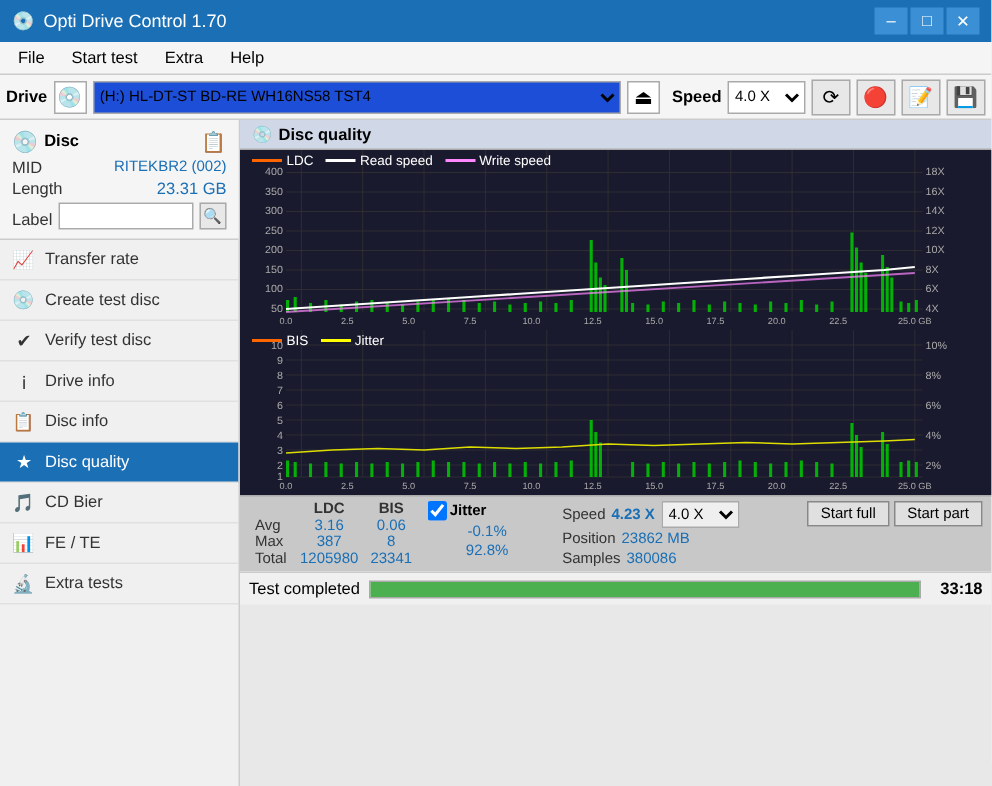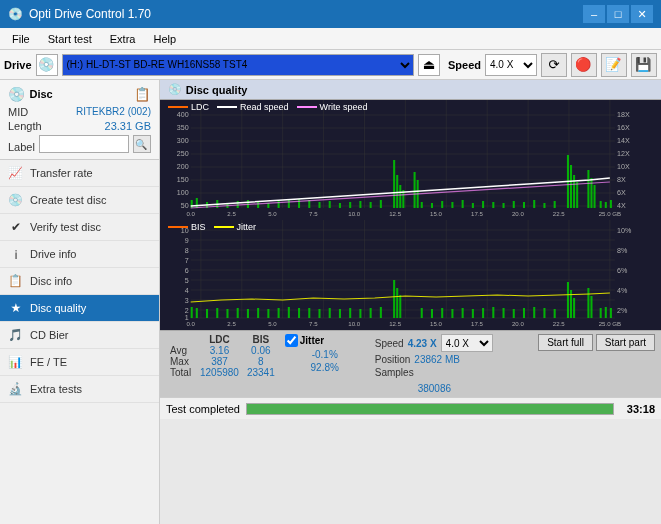--- a/index.html
+++ b/index.html
@@ -508,21 +508,21 @@
           <select style="height:18px; font-size:10px; border:1px solid #aaa; width:52px;">
             <option>4.0 X</option>
           </select>
         </div>
         <div style="display:flex; gap:4px;">
           <span style="color:#333;">Position</span>
           <span style="color:#1a6fb5;">23862 MB</span>
         </div>
         <div style="display:flex; gap:4px;">
           <span style="color:#333;">Samples</span>
-          <span style="color:#1a6fb5;margin-top:16px;">380086</span>
+          <span style="color:#1a6fb5;">380086</span>
         </div>
       </div>
 
       <div style="display:flex; flex-direction:row; gap:3px; margin-left:auto;">
         <button class="btn-full">Start full</button>
         <button class="btn-part">Start part</button>
       </div>
 
     </div>
 

